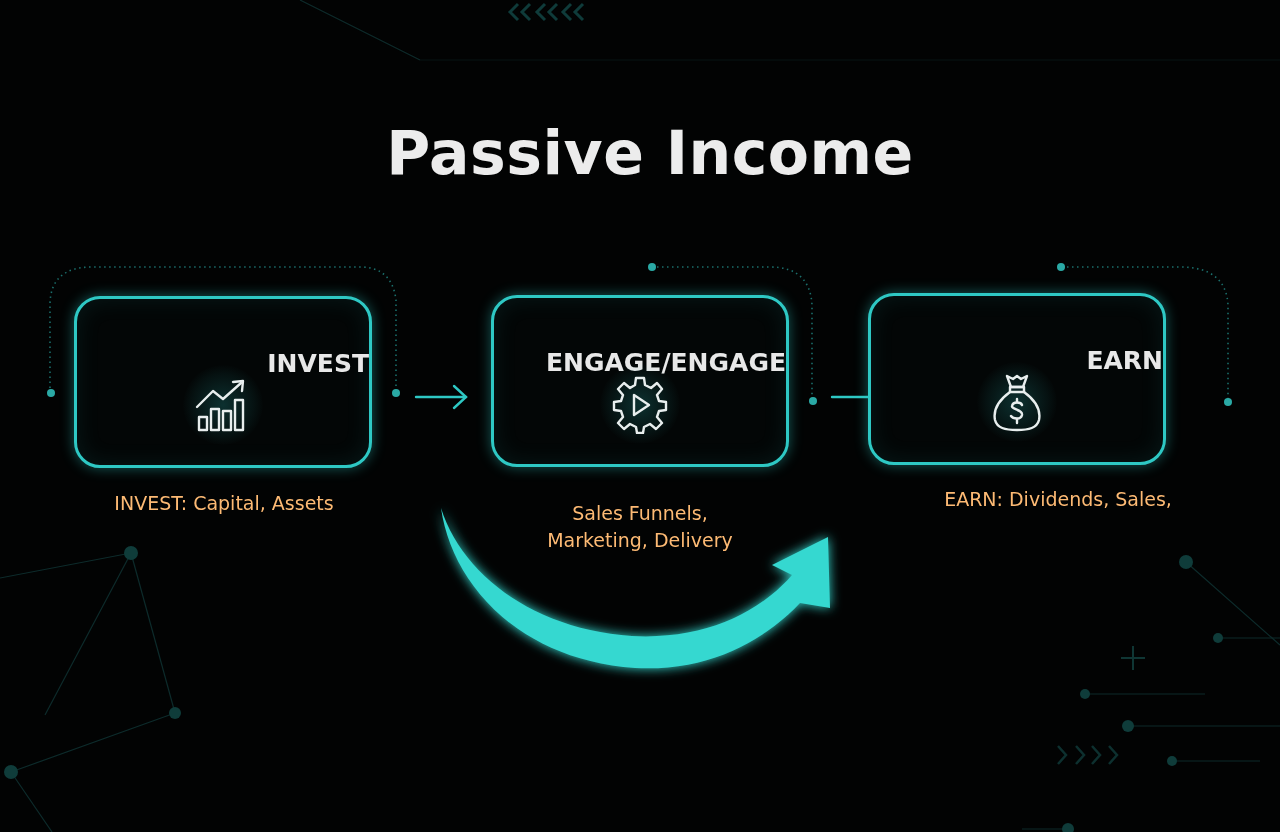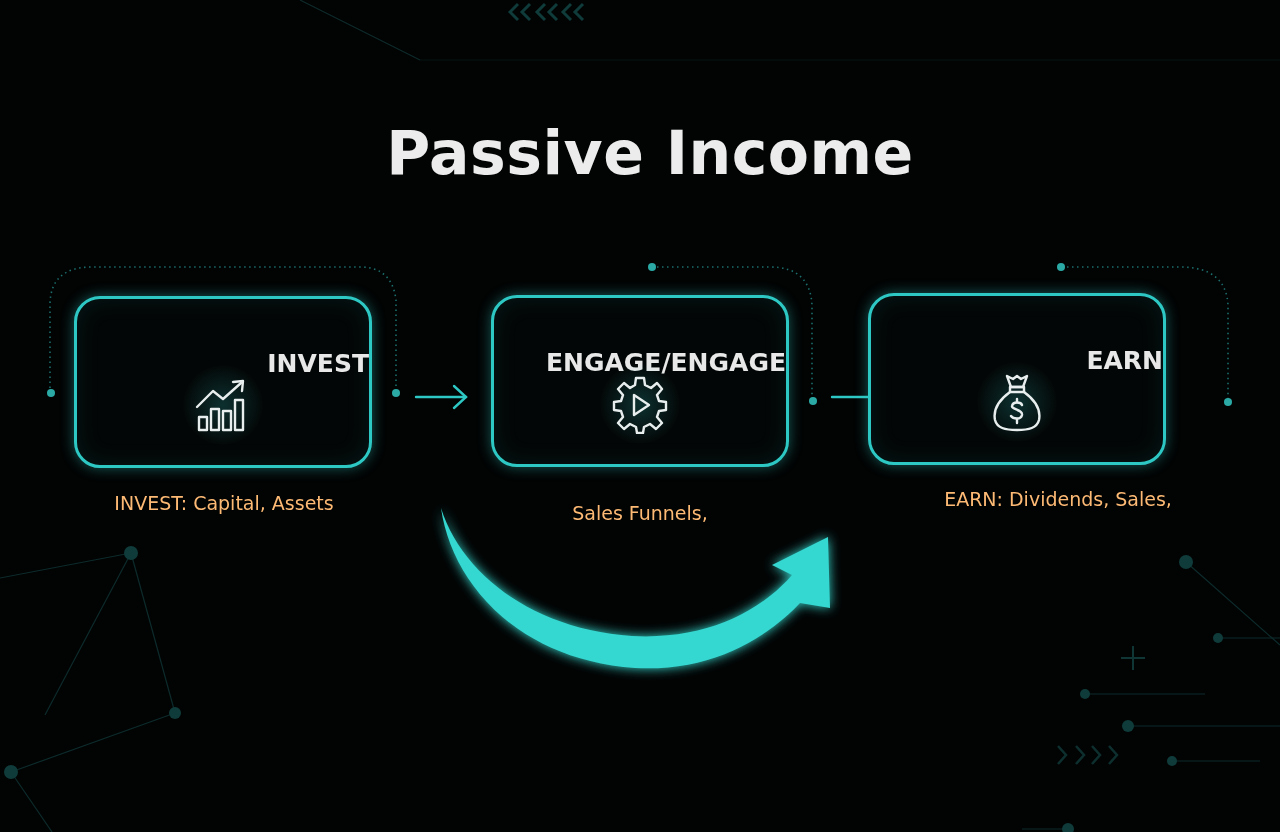--- a/index.html
+++ b/index.html
@@ -155,20 +155,21 @@
   <div class="card-title">ENGAGE/ENGAGE</div>
   <div class="card-icon">
     <svg viewBox="0 0 60 60" fill="none" stroke="#e8eeee" stroke-width="2.4" stroke-linejoin="round">
       <path d="M26,4 L34,4 L35,11 L41,14 L47,9 L52,15 L47,21 L49,27 L56,28 L56,36 L49,37 L47,43 L52,49 L46,55 L40,50 L34,53 L33,59 L27,59 L26,53 L20,50 L14,55 L8,49 L13,43 L11,37 L4,36 L4,28 L11,27 L13,21 L8,15 L14,9 L20,14 L25,11 Z"></path>
       <polygon points="24,21 24,41 39,31"></polygon>
     </svg>
   </div>
 </div>
 <div class="caption" style="left:491px; top:488px; width:298px;margin-top:12px;">
   <div>Sales Funnels,</div>
+  <div>Marketing, Delivery</div>
 </div>
 
 <svg class="arrow-small" style="left:830px; top:384px;" width="58" height="26" viewBox="0 0 58 26">
   <g stroke="#2ec8c4" stroke-width="2.4" fill="none" stroke-linecap="round">
     <line x1="2" y1="13" x2="54" y2="13"></line>
     <polyline points="42,2 54,13 42,24"></polyline>
   </g>
 </svg>
 
 <div class="card" style="left:868px; top:293px;">

